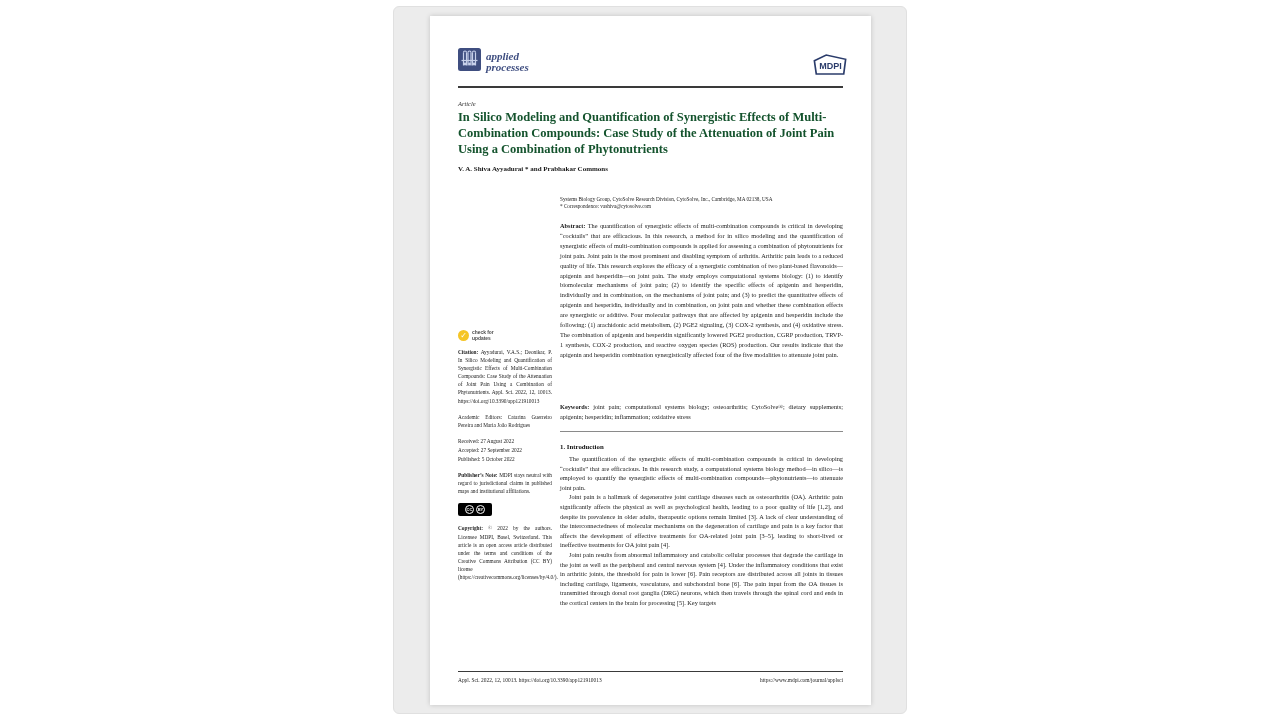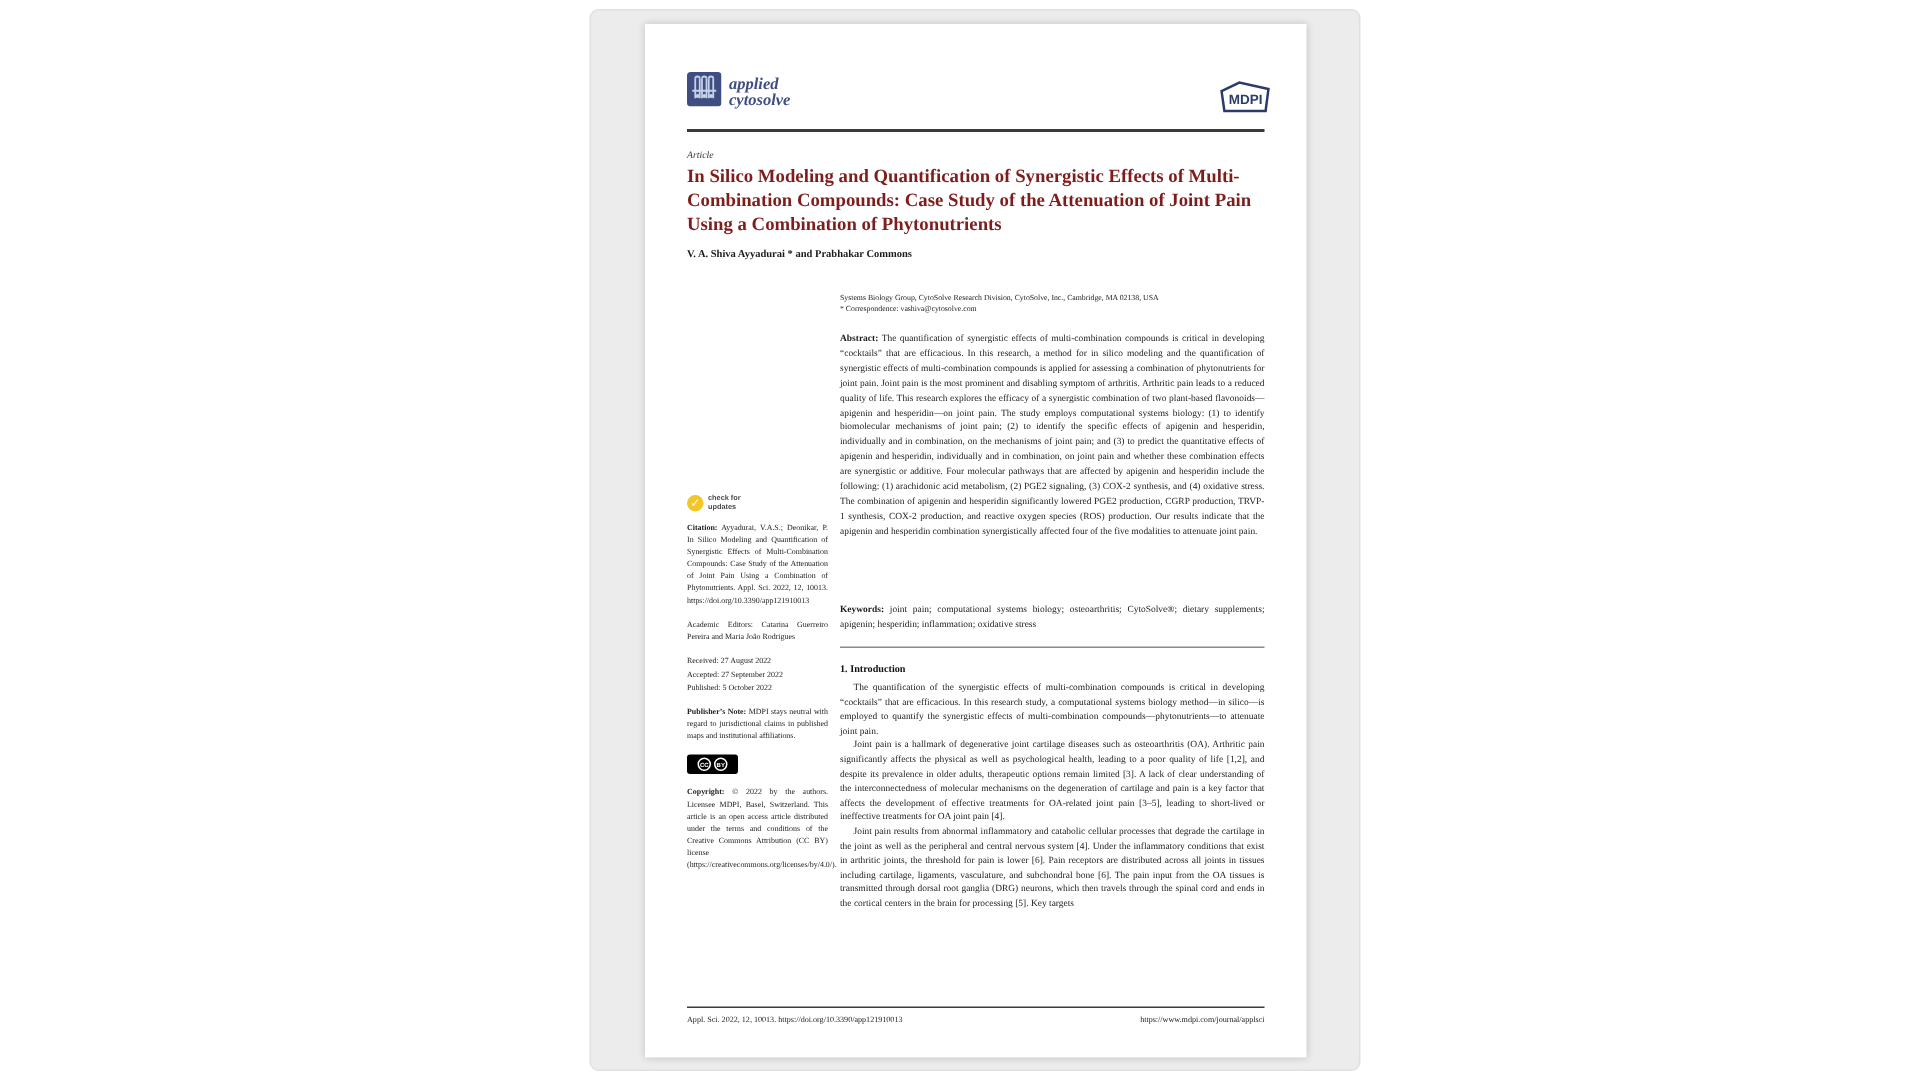--- a/index.html
+++ b/index.html
@@ -12,21 +12,21 @@
            background:#ffffff; box-shadow:0 0 5px rgba(0,0,0,0.18); }
 
   
   .logo-row { position:absolute; left:28px; top:32px; display:flex; gap:5px; align-items:center; }
   .wordmark { font-style:italic; font-weight:bold; color:#3f4e80; font-size:11px; line-height:11px; }
   .mdpi-logo { position:absolute; right:23px; top:37px; }
   .rule-header { position:absolute; left:28px; top:70px; width:385px; height:1.5px; background:#3a3a3a; }
 
   .article-type { position:absolute; left:28px; top:84px; font-style:italic; font-size:6.5px; color:#333; }
   .title { position:absolute; left:28px; top:93px; width:385px; font-size:12.5px; font-weight:bold;
-           line-height:16px; color:#7f1d1d; }
+           line-height:16px; color:#14532d; }
   .authors { position:absolute; left:28px; top:149px; font-size:7px; font-weight:bold; }
 
   
   .rcol { position:absolute; left:130px; width:283px; }
   .aff { top:180px; font-size:5.2px; line-height:7px; color:#222; }
   .abstract { top:205px; font-size:6.3px; line-height:9.9px; text-align:justify; }
   .keywords { top:386px; font-size:6.3px; line-height:9.9px; text-align:justify; }
   .rule-kw { position:absolute; left:130px; top:415px; width:283px; height:1px; background:#8a8a8a; }
   .intro { top:427px; }
   .intro h2 { font-size:6.8px; margin-bottom:4px; color:#111; }
@@ -78,21 +78,21 @@
         </g>
         <g fill="#c7d0ea">
           <circle cx="7" cy="16" r="1.4"></circle>
             <circle cx="11.5" cy="16" r="1.4"></circle>
             <circle cx="16" cy="16" r="1.4"></circle>
         </g>
       </svg>
     </span>
     <span class="wordmark">
       <div>applied</div>
-      <div>cytosolve</div>
+      <div>processes</div>
     </span>
   </div>
 
   <span class="mdpi-logo">
     <svg width="36" height="23" viewBox="0 0 76 48">
       <path d="M5 16 L30 4 L71 13 L67 44 L9 44 Z" fill="#ffffff" stroke="#2b3c6b" stroke-width="3.5"></path>
       <text x="39" y="34" text-anchor="middle" font-size="19" font-weight="bold" fill="#2b3c6b" font-family="Liberation Sans, sans-serif">MDPI</text>
     </svg>
   </span>
 

